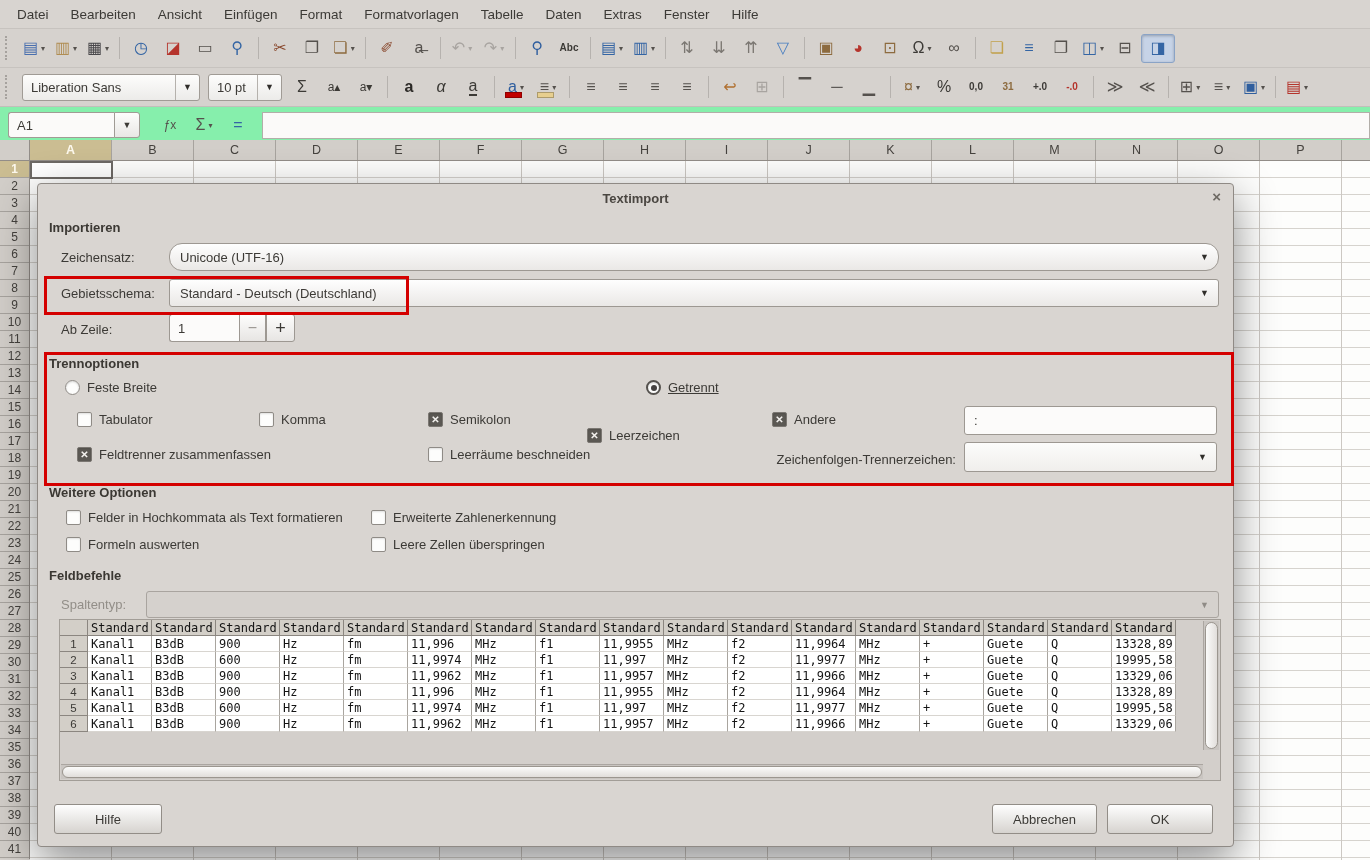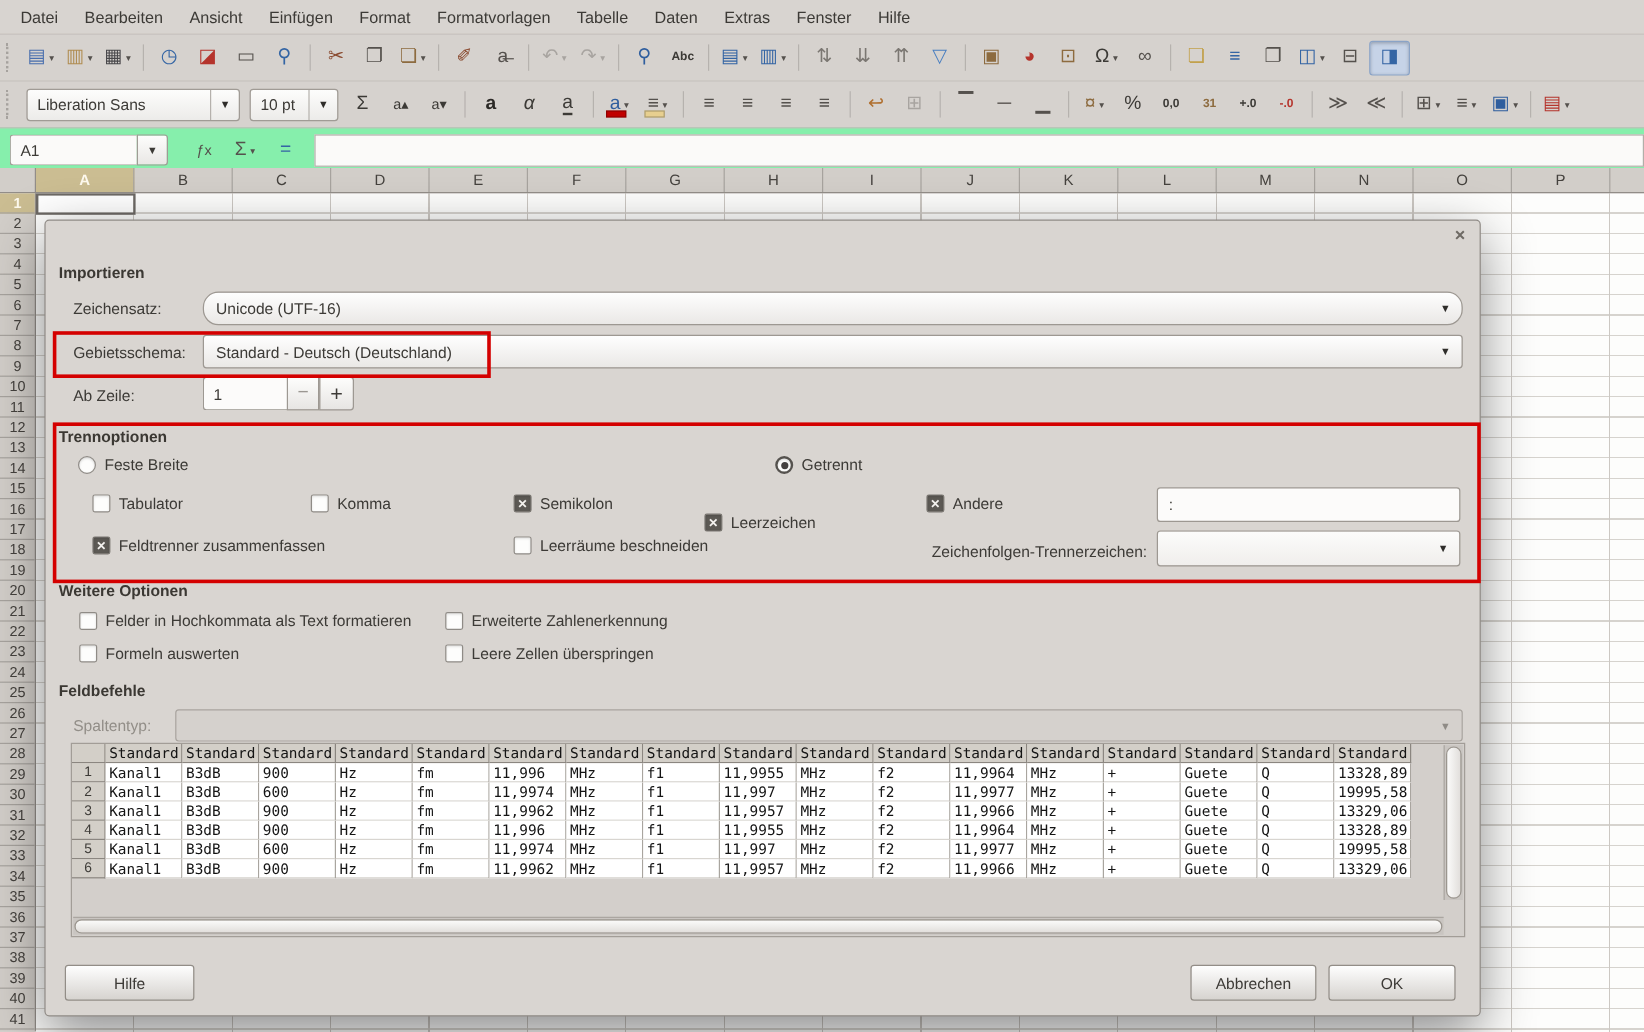--- a/index.html
+++ b/index.html
@@ -85,21 +85,21 @@
   #btnMinus{left:201px;color:#9b9792;}
   #btnPlus{left:228px;width:29px;border-radius:0 3px 3px 0;color:#3c3a36;font-size:18px;}
   #redSep{position:absolute;left:6px;top:168px;width:1184px;height:128px;border:3px solid #d40000;z-index:5;pointer-events:none;}
   #hdSep{left:11px;top:172px;}
   .rad{position:absolute;display:flex;align-items:center;gap:7px;}
   .rad .circ{width:15px;height:15px;border-radius:50%;background:#fdfdfc;border:1px solid #8f8b86;
              box-sizing:border-box;box-shadow:inset 0 1px 2px rgba(0,0,0,.15);position:relative;}
   .rad.on .circ{border:2px solid #55524e;}
   .rad.on .circ::after{content:"";position:absolute;left:2.5px;top:2.5px;width:6px;height:6px;border-radius:50%;background:#444140;}
   #rbFixed{left:27px;top:196px;}
-  #rbSeparated{left:608px;top:196px;}
+  #rbSeparated{left:608px;top:196px;text-decoration:underline;}
   .cbx{position:absolute;display:flex;align-items:center;gap:7px;}
   .cbx .box{width:15px;height:15px;border-radius:2px;background:#fdfdfc;border:1px solid #8f8b86;
             box-sizing:border-box;box-shadow:inset 0 1px 2px rgba(0,0,0,.12);position:relative;}
   .cbx.on .box{background:#5c5954;border-color:#7b7772;}
   .cbx.on .box::after{content:"✕";position:absolute;inset:0;display:flex;align-items:center;justify-content:center;
             color:#f4f2ef;font-size:10px;font-weight:bold;}
   #cbTab{left:39px;top:228px;} #cbComma{left:221px;top:228px;} #cbSemi{left:390px;top:228px;}
   #cbSpace{left:549px;top:228px;margin-top:16px;} #cbOther{left:734px;top:228px;}
   #inpOther{position:absolute;left:926px;top:222px;width:253px;height:29px;box-sizing:border-box;border:1px solid #9d9892;
             border-radius:3px;background:#fcfbfa;padding-left:9px;font-size:13px;font-family:inherit;color:#3c3a36;}
@@ -474,20 +474,21 @@
     <div class="rh">35</div>
     <div class="rh">36</div>
     <div class="rh">37</div>
     <div class="rh">38</div>
     <div class="rh">39</div>
     <div class="rh">40</div>
     <div class="rh">41</div>
   </div>
 
 <div id="dlg">
+  <div id="dlgTitle">Textimport</div>
   <div id="dlgClose">×</div>
 
   <div class="hd" id="hdImport">Importieren</div>
   <div class="lbl" id="lblCharset">Zeichensatz:</div>
   <div class="combo" id="cbCharset">
     <span class="val">Unicode (UTF-16)</span>
     <span class="arrow">▼</span>
   </div>
 
   <div class="lbl" id="lblLocale">Gebietsschema:</div>

